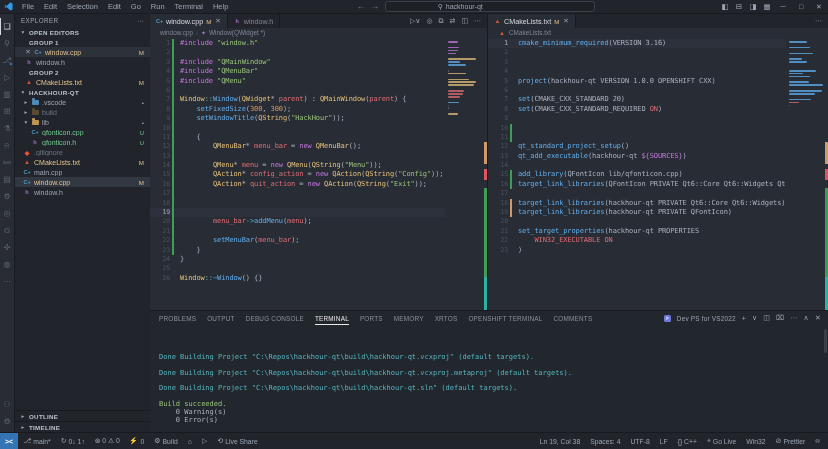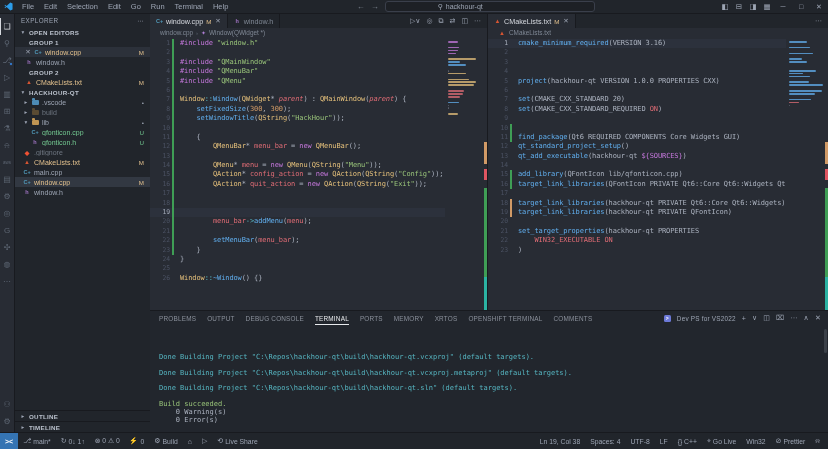--- a/index.html
+++ b/index.html
@@ -77,21 +77,21 @@
   .code-line{display:flex;align-items:center;height:9.4px;font-family:"DejaVu Sans Mono",monospace;font-size:7px;letter-spacing:-0.1px;white-space:pre;line-height:9.4px;}
   .code-line.cur{background:#2c313c;}
   .ln{width:20px;text-align:right;color:#4b5263;font-size:6.4px;flex-shrink:0;font-family:"DejaVu Sans Mono",monospace;}
   .code-line.cur .ln{color:#a6adbb;}
   .chg{width:2px;height:100%;margin-left:2px;flex-shrink:0;}
   .chg.g{background:#3f9e55;}
   .chg.o{background:#d19a66;}
   .ct{padding-left:6px;overflow:hidden;}
   .tk-k{color:#c678dd;}.tk-s{color:#98c379;}.tk-t{color:#e5c07b;}.tk-f{color:#61afef;}
   .tk-n{color:#d19a66;}.tk-v{color:#e06c75;}.tk-p{color:#abb2bf;}.tk-o{color:#56b6c2;}
-  .tk-i{color:#e06c75;font-style:italic;text-align:right;}
+  .tk-i{color:#e06c75;text-align:right;}
   .caret{display:inline-block;width:1px;height:7.5px;background:#528bff;vertical-align:text-bottom;}
   .minimap{width:42px;flex-shrink:0;padding:2px 3px 0 3px;position:relative;}
   .mm-line{height:1.6px;margin-bottom:1.3px;border-radius:1px;opacity:.75;}
   .ruler{position:absolute;top:0;right:0;width:3px;height:100%;}
   .ruler div{position:absolute;right:0;width:3px;}
 
   
   .panel{height:122px;background:#22262d;border-top:1px solid #181a1f;display:flex;flex-direction:column;flex-shrink:0;}
   .panel-tabs{height:14px;display:flex;align-items:center;gap:11px;padding-left:9px;font-size:6.4px;letter-spacing:.2px;color:#8b919c;flex-shrink:0;}
   .ptab{height:100%;display:flex;align-items:center;cursor:default;}
@@ -383,27 +383,27 @@
             <div class="breadcrumb">
               <span class="fi cmake">▲</span>
               <span>CMakeLists.txt</span>
             </div>
             <div class="code-area">
               <div class="lines">
                 <div class="code-line cur"><span class="ln">1</span><span class="chg"></span><span class="ct"><span class="tk-f">cmake_minimum_required</span><span class="tk-p">(VERSION 3.16)</span></span></div>
                 <div class="code-line"><span class="ln">2</span><span class="chg"></span><span class="ct"></span></div>
                 <div class="code-line"><span class="ln">3</span><span class="chg"></span></div>
                 <div class="code-line"><span class="ln">4</span><span class="chg"></span><span class="ct"></span></div>
-                <div class="code-line"><span class="ln">5</span><span class="chg"></span><span class="ct"><span class="tk-f">project</span><span class="tk-p">(hackhour-qt VERSION 1.0.0 PROPERTIES CXX)</span></span></div>
+                <div class="code-line"><span class="ln">5</span><span class="chg"></span><span class="ct"><span class="tk-f">project</span><span class="tk-p">(hackhour-qt VERSION 1.0.0 OPENSHIFT CXX)</span></span></div>
                 <div class="code-line"><span class="ln">6</span><span class="chg"></span><span class="ct"></span></div>
                 <div class="code-line"><span class="ln">7</span><span class="chg"></span><span class="ct"><span class="tk-f">set</span><span class="tk-p">(CMAKE_CXX_STANDARD 20)</span></span></div>
                 <div class="code-line"><span class="ln">8</span><span class="chg"></span><span class="ct"><span class="tk-f">set</span><span class="tk-p">(CMAKE_CXX_STANDARD_REQUIRED </span><span class="tk-v">ON</span><span class="tk-p">)</span></span></div>
                 <div class="code-line"><span class="ln">9</span><span class="chg"></span><span class="ct"></span></div>
                 <div class="code-line"><span class="ln">10</span><span class="chg g"></span><span class="ct"></span></div>
-                <div class="code-line"><span class="ln">11</span><span class="chg g"></span><span class="ct"><span class="tk-f">find_package</span><span class="tk-p">(Qt6 REQUIRED COMPONENTS Core Widgets GUI)</span></span></div>
+                <div class="code-line"><span class="ln">11</span><span class="chg g"></span></div>
                 <div class="code-line"><span class="ln">12</span><span class="chg"></span><span class="ct"><span class="tk-f">qt_standard_project_setup</span><span class="tk-p">()</span></span></div>
                 <div class="code-line"><span class="ln">13</span><span class="chg"></span><span class="ct"><span class="tk-f">qt_add_executable</span><span class="tk-p">(hackhour-qt </span><span class="tk-k">${SOURCES}</span><span class="tk-p">)</span></span></div>
                 <div class="code-line"><span class="ln">14</span><span class="chg"></span><span class="ct"></span></div>
                 <div class="code-line"><span class="ln">15</span><span class="chg g"></span><span class="ct"><span class="tk-f">add_library</span><span class="tk-p">(QFontIcon lib/qfonticon.cpp)</span></span></div>
                 <div class="code-line"><span class="ln">16</span><span class="chg g"></span><span class="ct"><span class="tk-f">target_link_libraries</span><span class="tk-p">(QFontIcon PRIVATE Qt6::Core Qt6::Widgets Qt6::Gui)</span></span></div>
                 <div class="code-line"><span class="ln">17</span><span class="chg"></span><span class="ct"></span></div>
                 <div class="code-line"><span class="ln">18</span><span class="chg o"></span><span class="ct"><span class="tk-f">target_link_libraries</span><span class="tk-p">(hackhour-qt PRIVATE Qt6::Core Qt6::Widgets)</span></span></div>
                 <div class="code-line"><span class="ln">19</span><span class="chg o"></span><span class="ct"><span class="tk-f">target_link_libraries</span><span class="tk-p">(hackhour-qt PRIVATE QFontIcon)</span></span></div>
                 <div class="code-line"><span class="ln">20</span><span class="chg"></span><span class="ct"></span></div>
                 <div class="code-line"><span class="ln">21</span><span class="chg"></span><span class="ct"><span class="tk-f">set_target_properties</span><span class="tk-p">(hackhour-qt PROPERTIES</span></span></div>

